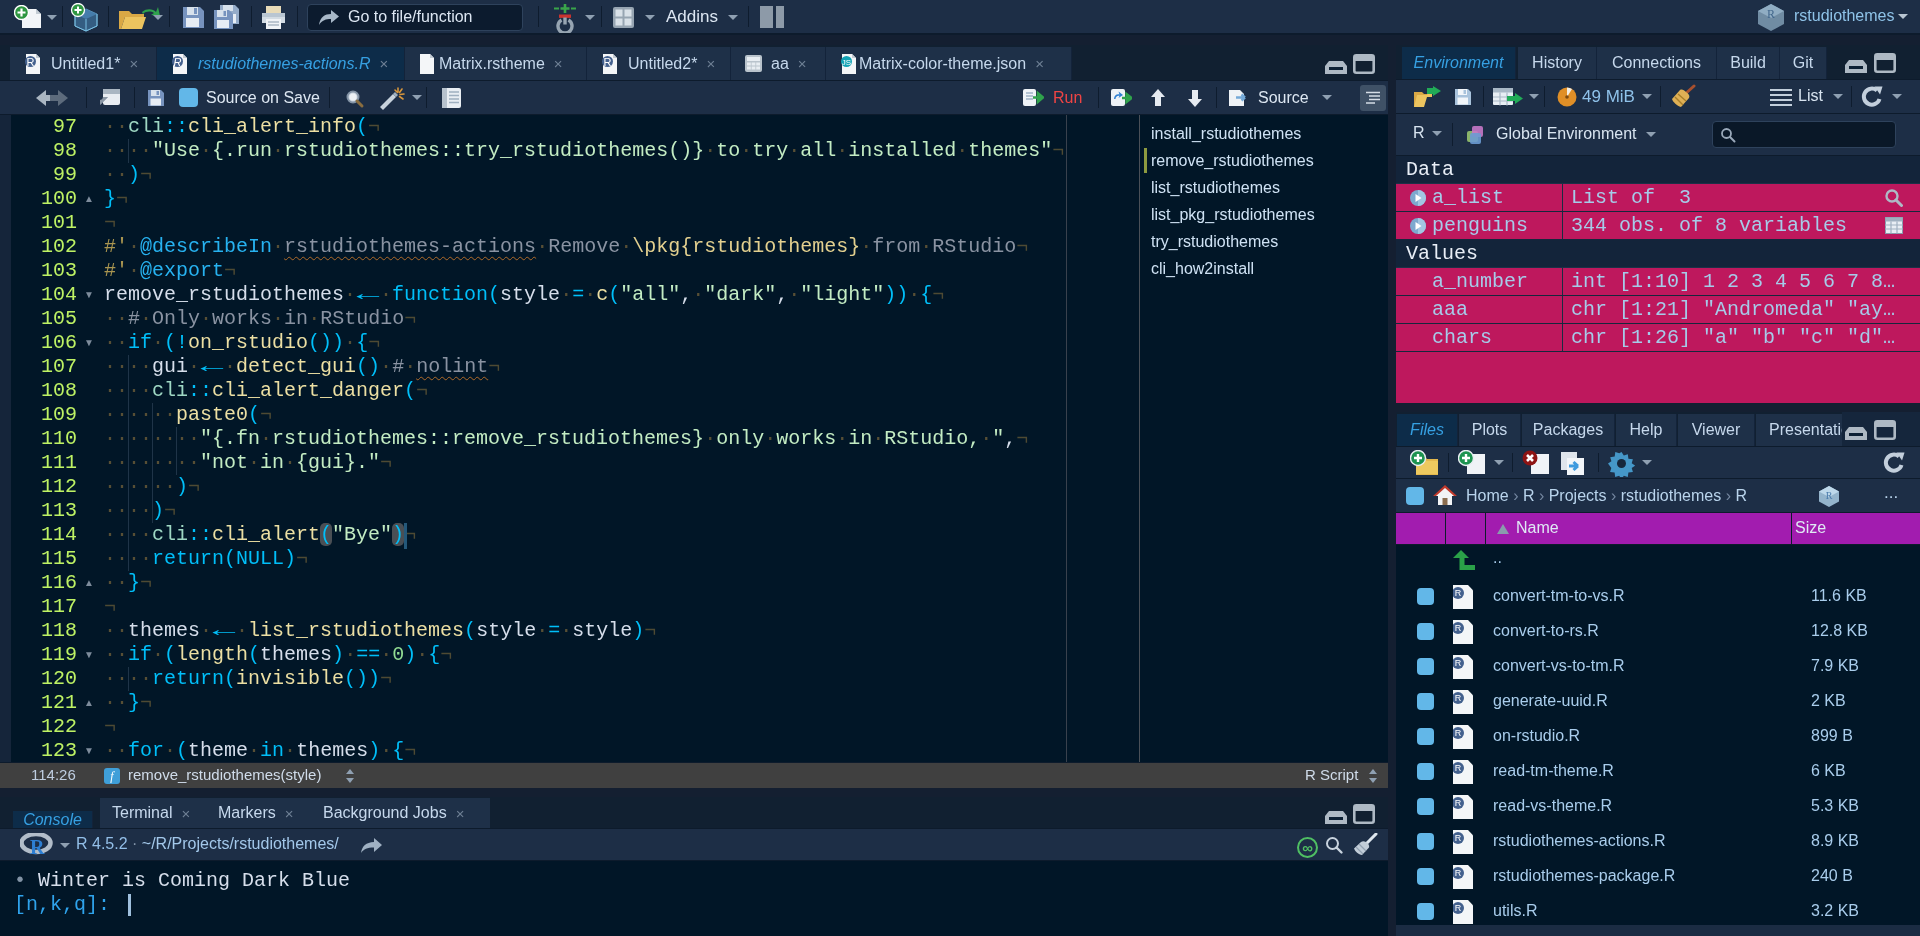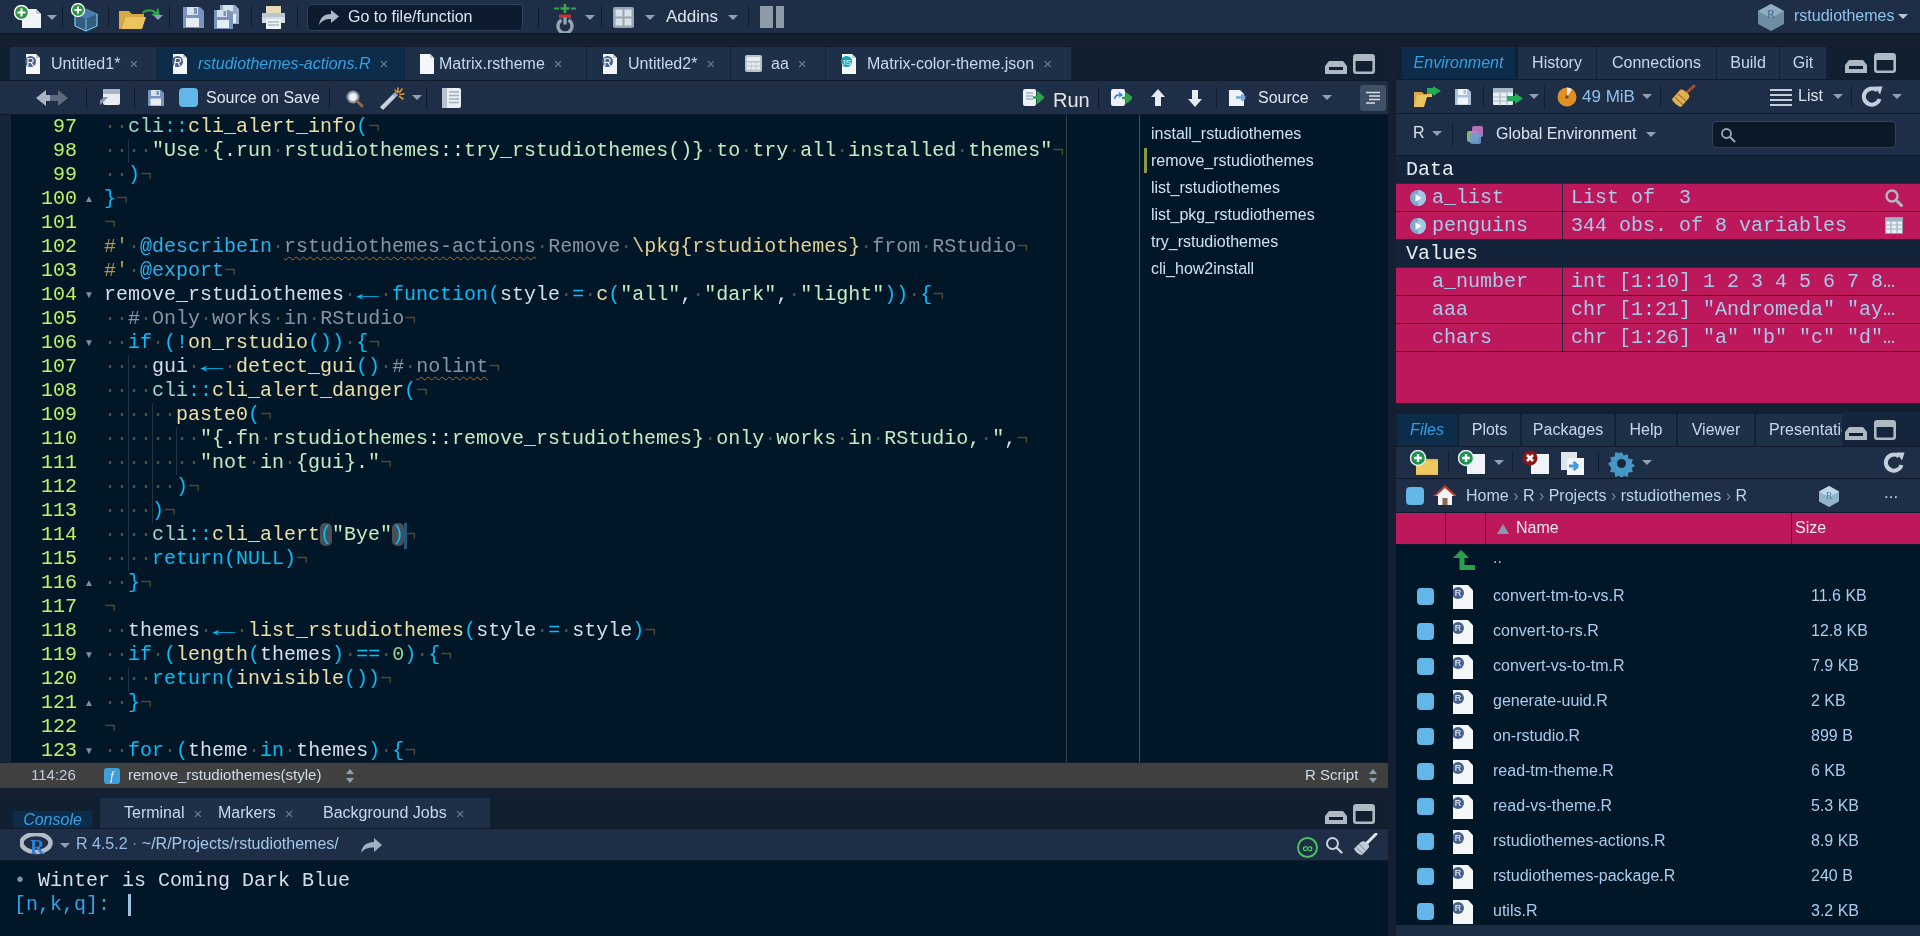--- a/index.html
+++ b/index.html
@@ -188,21 +188,21 @@
           <span style="margin-left:8px">aa</span>
           <span class="x">×</span>
         </div>
     <div class="tab" style="left:826px;width:246px;padding-left:13px">
           <svg width="20" height="24" viewBox="0 0 20 24">
             <path d="M3 2h10l4 4v16H3z" fill="#f4f6f8"></path>
             <path d="M13 2l4 4h-4z" fill="#c3ccd4"></path>
             <circle cx="7.5" cy="9.5" r="5.5" fill="#13a3b5"></circle>
             <text x="7.5" y="12.5" font-size="8" fill="#fff" text-anchor="middle" font-family="Liberation Sans">JS</text>
           </svg>
-          <span style="margin-left:8px">Matrix-color-theme.json</span>
+          <span style="">Matrix-color-theme.json</span>
           <span class="x">×</span>
         </div>
     <svg class="abs" style="left:1325px;top:16px" width="22" height="13" viewBox="0 0 22 13">
           <path d="M4 0h14l4 5v8H0V5z" fill="#aeb9c4"></path>
           <rect x="4" y="6" width="14" height="3" fill="#0d2034"></rect>
         </svg>
     <svg class="abs" style="left:1353px;top:9px" width="22" height="20" viewBox="0 0 22 20">
           <rect x="1.3" y="1.3" width="19.4" height="17.4" rx="2" fill="none" stroke="#aeb9c4" stroke-width="2.6"></rect>
           <path d="M2 2h18v5H2z" fill="#aeb9c4"></path>
         </svg>
@@ -250,21 +250,21 @@
             <path d="M9 5h10M9 8.5h10M9 12h10M9 15.5h10"></path>
           </g>
         </svg>
     <svg class="abs" style="left:1022px;top:7px" width="22" height="20" viewBox="0 0 22 20">
           <rect x="1" y="1" width="13" height="17" rx="2" fill="#eef2f6"></rect>
           <g stroke="#9db1c5" stroke-width="1.4">
             <path d="M4 5h7M4 8h7M4 11h7"></path>
           </g>
           <path d="M11 9.5h7M21 9.5l-5-4.2v8.4z" stroke="#2fa24c" stroke-width="2.6" fill="#2fa24c"></path>
         </svg>
-    <div class="abs" style="left:1053px;top:8px;font-size:20px;color:#e5e5e5">Run</div>
+    <div class="abs" style="left:1053px;top:8px;font-size:16px;color:#ef4444">Run</div>
     <div class="sep" style="left:1098px"></div>
     <svg class="abs" style="left:1110px;top:7px" width="22" height="20" viewBox="0 0 22 20">
           <rect x="1" y="1" width="14" height="17" rx="2" fill="#eef2f6"></rect>
           <path d="M4 11c0-3.5 3-5.5 5.5-4.5l-1-3 4.5 3.5-4.5 3 1-2.2c-2.2-.6-4 1.2-4 3.2z" fill="#2e7fd2"></path>
           <path d="M12 10h7M21.5 10l-5-4v8z" stroke="#2fa24c" stroke-width="2.4" fill="#2fa24c"></path>
         </svg>
     <svg class="abs" style="left:1147px;top:6px" width="22" height="22" viewBox="0 0 22 22">
           <path d="M11 2l7 8h-4v9h-6v-9H4z" fill="#e6ebf1"></path>
         </svg>
     <svg class="abs" style="left:1184px;top:6px" width="22" height="22" viewBox="0 0 22 22">
@@ -384,21 +384,21 @@
     <svg class="abs" style="left:1368px;top:6px" width="10" height="14" viewBox="0 0 10 14">
           <path d="M5 0l4 5H1z" fill="#8fa0b2"></path>
           <path d="M5 14l4-5H1z" fill="#8fa0b2"></path>
         </svg>
   </div>
 </div>
 
 <div id="console" class="pane" style="left:0;top:797px;width:1388px;height:139px">
   <div class="tabstrip" style="top:0;height:32px">
     <div class="tab active" style="left:13px;width:80px;top:14px;justify-content:center">Console</div>
-    <div class="tab" style="left:100px;width:105px;top:1px;border:none;padding-left:24px">Terminal<span class="x">×</span></div>
+    <div class="tab" style="left:100px;width:105px;top:1px;border:none;padding-left:12px">Terminal<span class="x">×</span></div>
     <div class="tab" style="left:205px;width:107px;top:1px;border:none;padding-left:13px">Markers<span class="x">×</span></div>
     <div class="tab" style="left:312px;width:178px;top:1px;border:none;padding-left:11px">Background Jobs<span class="x">×</span></div>
     <svg class="abs" style="left:1325px;top:14px" width="22" height="13" viewBox="0 0 22 13">
           <path d="M4 0h14l4 5v8H0V5z" fill="#aeb9c4"></path>
           <rect x="4" y="6" width="14" height="3" fill="#0d2034"></rect>
         </svg>
     <svg class="abs" style="left:1353px;top:7px" width="22" height="20" viewBox="0 0 22 20">
           <rect x="1.3" y="1.3" width="19.4" height="17.4" rx="2" fill="none" stroke="#aeb9c4" stroke-width="2.6"></rect>
           <path d="M2 2h18v5H2z" fill="#aeb9c4"></path>
         </svg>
@@ -615,21 +615,21 @@
           <rect x="9.5" y="13" width="5" height="7" fill="#8a6d50"></rect>
         </svg>
     <div class="abs" style="left:70px;top:8px;font-size:16px;color:#b9d4ec">Home <span style="color:#7487a0">›</span> R <span style="color:#7487a0">›</span> Projects <span style="color:#7487a0">›</span> rstudiothemes <span style="color:#7487a0">›</span> R</div>
     <svg class="abs" style="left:421px;top:6px" width="24" height="23" viewBox="0 0 24 23">
           <path d="M12 1l10 5.5v10L12 22 2 16.5v-10z" fill="#a9cbe4" opacity="0.85"></path>
           <path d="M12 1l10 5.5L12 12 2 6.5z" fill="#c2dced" opacity="0.9"></path>
           <text x="12" y="14" font-size="10" fill="#4a7bab" text-anchor="middle" font-family="Liberation Serif">R</text>
         </svg>
     <div class="abs" style="left:488px;top:4px;font-size:17px;color:#b9d4ec">...</div>
   </div>
-  <div class="abs" id="fhead" style="left:0;top:101px;width:100%;height:32px;background:#be185d;border-bottom:1px solid #0d1b2c;font-size:16px;color:#dfe9f4">
+  <div class="abs" id="fhead" style="left:0;top:101px;width:100%;height:32px;background:#a21caf;border-bottom:1px solid #0d1b2c;font-size:16px;color:#dfe9f4">
     <div class="abs" style="left:49px;top:0;width:1px;height:32px;background:#0d1b2c"></div>
     <div class="abs" style="left:89px;top:0;width:1px;height:32px;background:#0d1b2c"></div>
     <div class="abs" style="left:395px;top:0;width:1px;height:32px;background:#0d1b2c"></div>
     <svg class="abs" style="left:101px;top:11px" width="12" height="10" viewBox="0 0 12 10">
           <path d="M6 0l6 10H0z" fill="#8a9aad"></path>
         </svg>
     <div class="abs" style="left:120px;top:6px">Name</div>
     <div class="abs" style="left:399px;top:6px">Size</div>
   </div>
   <div class="abs" id="frows" style="left:0;top:133px;width:100%;font-size:16px;color:#a9cdec">

